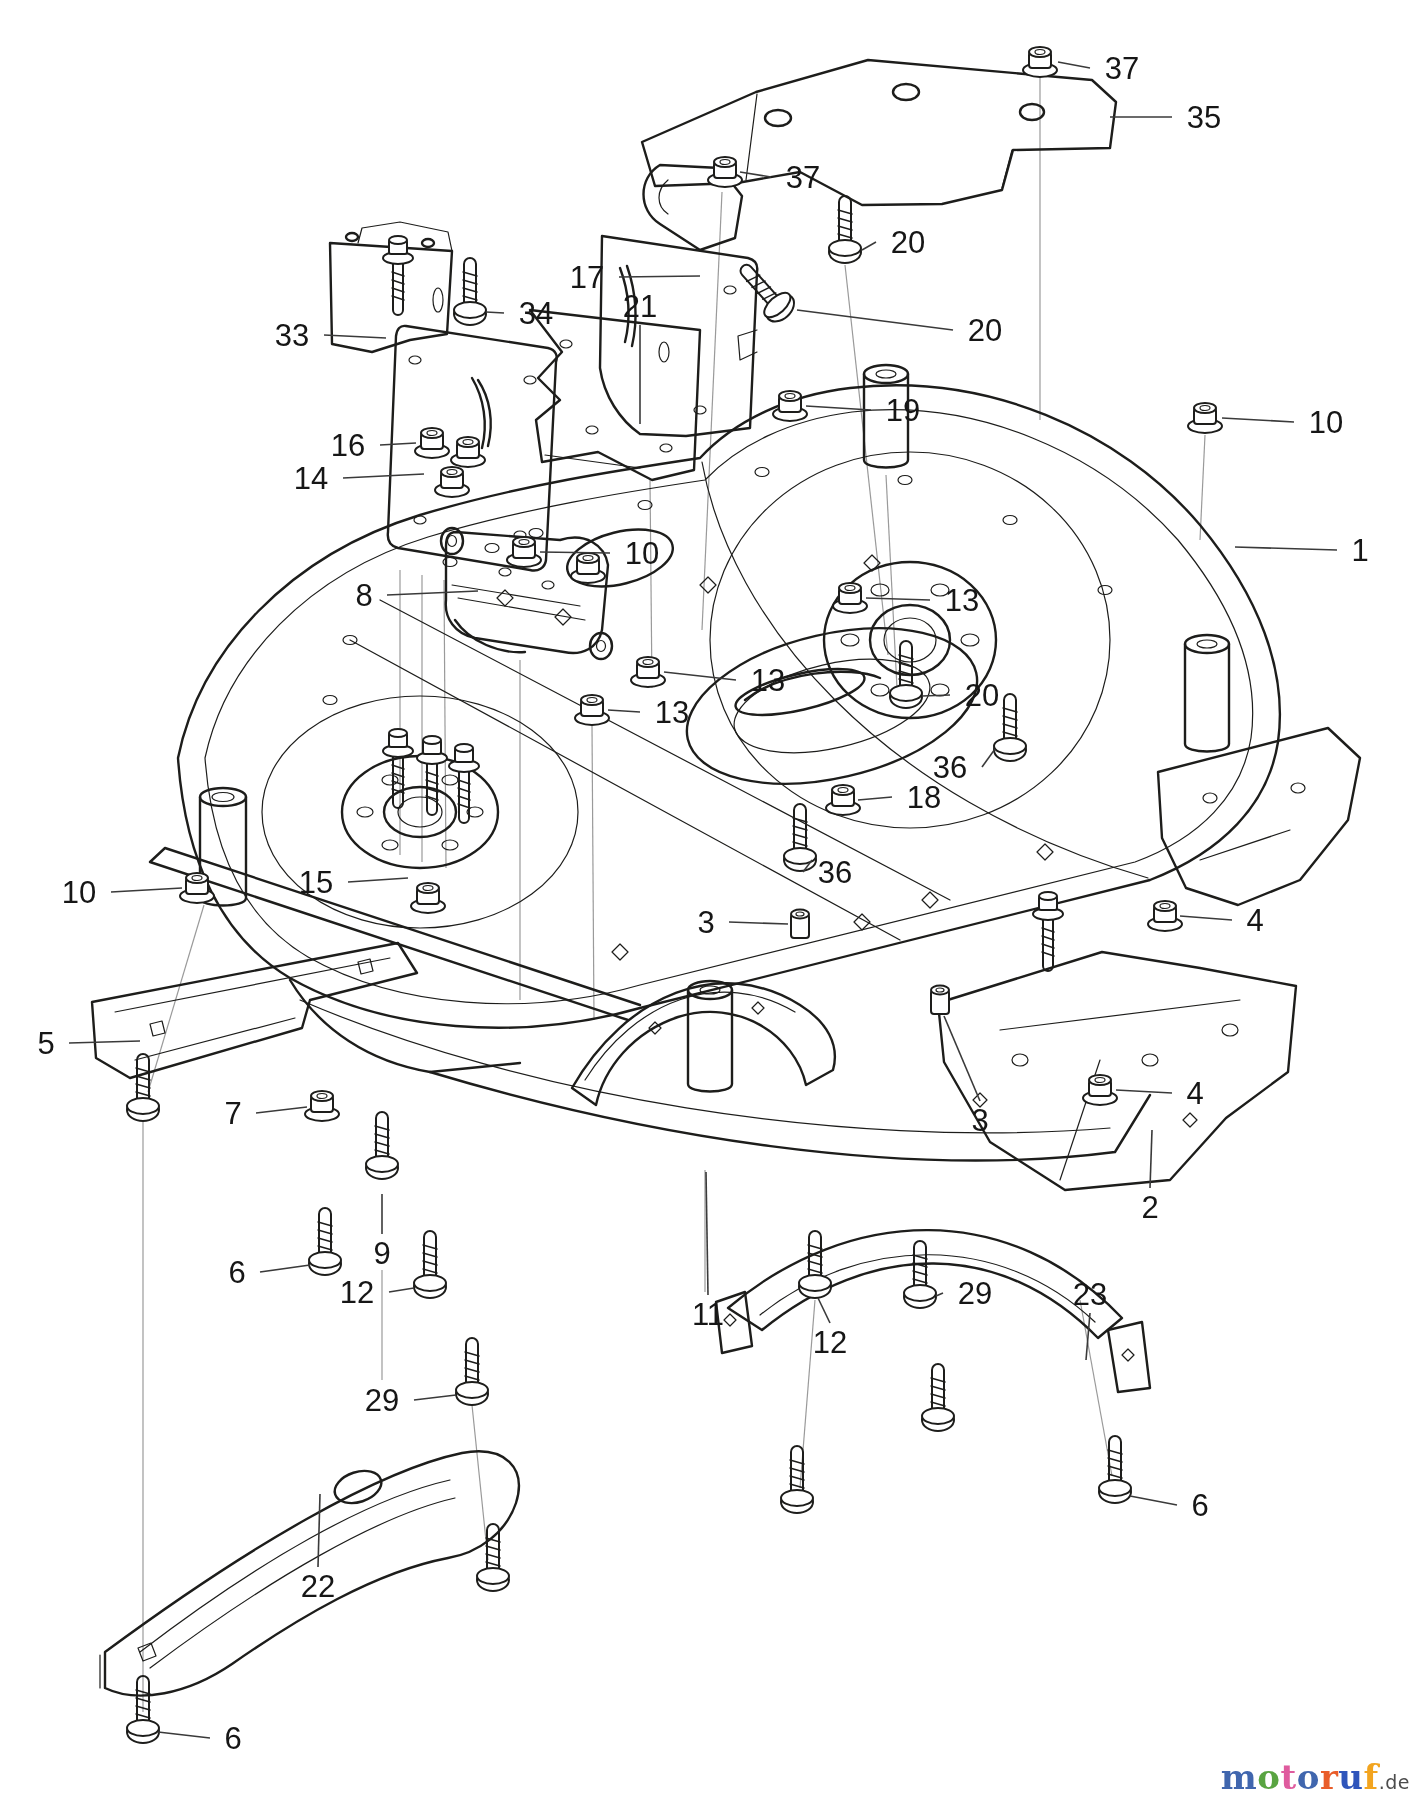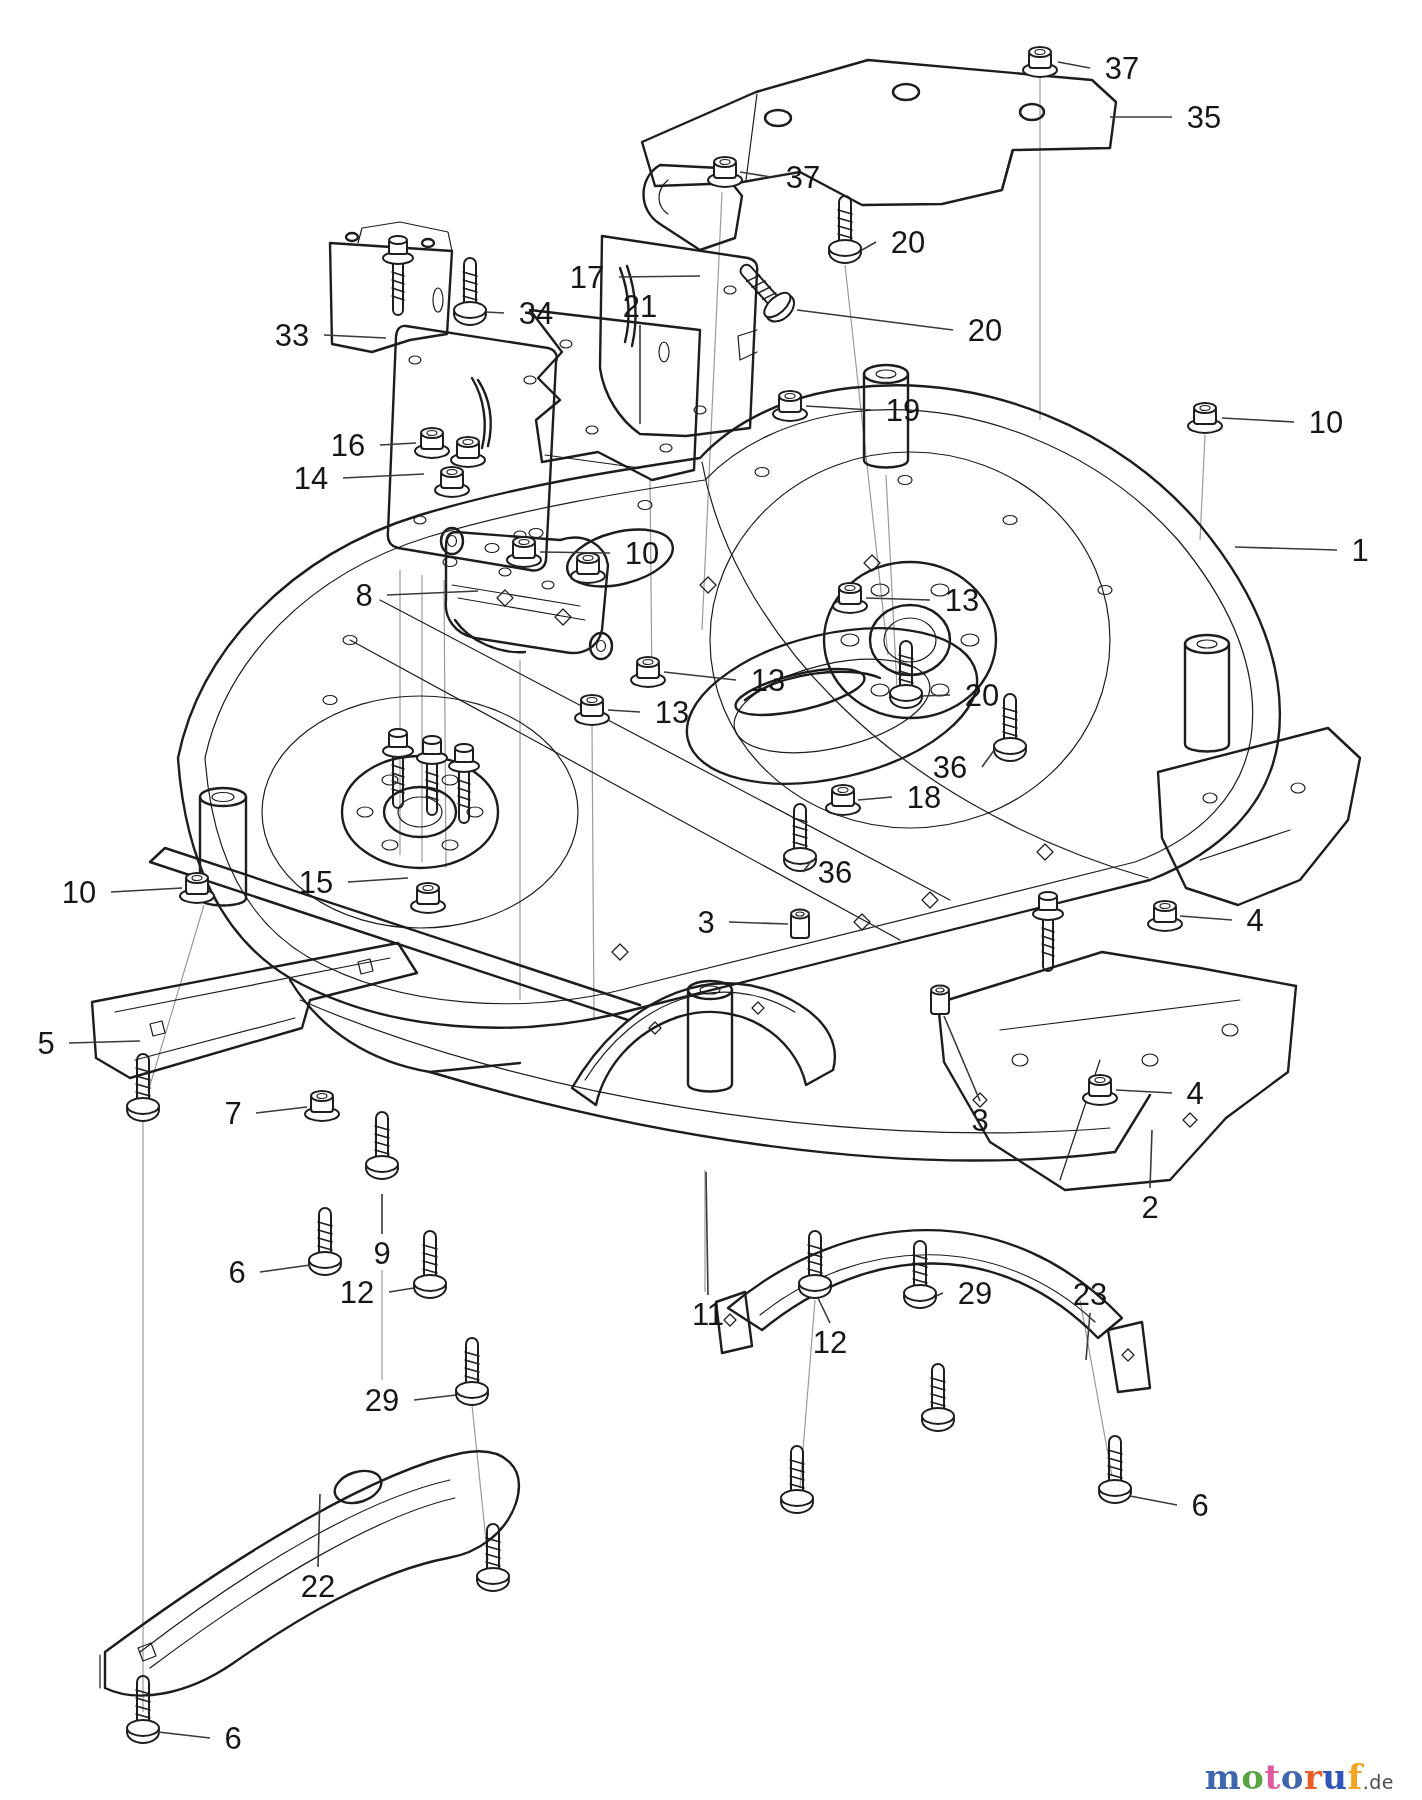--- a/index.html
+++ b/index.html
@@ -2,21 +2,21 @@
 <html><head>
 <meta charset="utf-8">
 <style>
   html,body{margin:0;padding:0;background:#ffffff;}
   body{width:1422px;height:1800px;position:relative;font-family:"Liberation Sans",sans-serif;overflow:hidden;}
   .canvas{position:absolute;inset:0;background:#fff;}
   svg{display:block;}
   .p  {fill:none;stroke:#1d1d1b;stroke-width:2.4;stroke-linejoin:round;stroke-linecap:round;}
   .pl {fill:none;stroke:#1d1d1b;stroke-width:1.2;stroke-linejoin:round;stroke-linecap:round;}
   .callout-text{font-family:"Liberation Sans",sans-serif;fill:#161616;}
-  .watermark{position:absolute;right:28px;bottom:6px;font-family:"DejaVu Serif",serif;font-weight:bold;
+  .watermark{position:absolute;right:12px;bottom:6px;font-family:"DejaVu Serif",serif;font-weight:bold;
              font-size:34px;line-height:1;letter-spacing:0.5px;user-select:none;cursor:pointer;}
   .watermark .tld{font-size:19px;font-weight:normal;font-family:"DejaVu Sans",sans-serif;}
 </style>
 </head>
 <body>
 
 <div class="canvas">
 <svg id="diagram" width="1422" height="1800" viewBox="0 0 1422 1800" xmlns="http://www.w3.org/2000/svg">
 
   <g id="guides">

